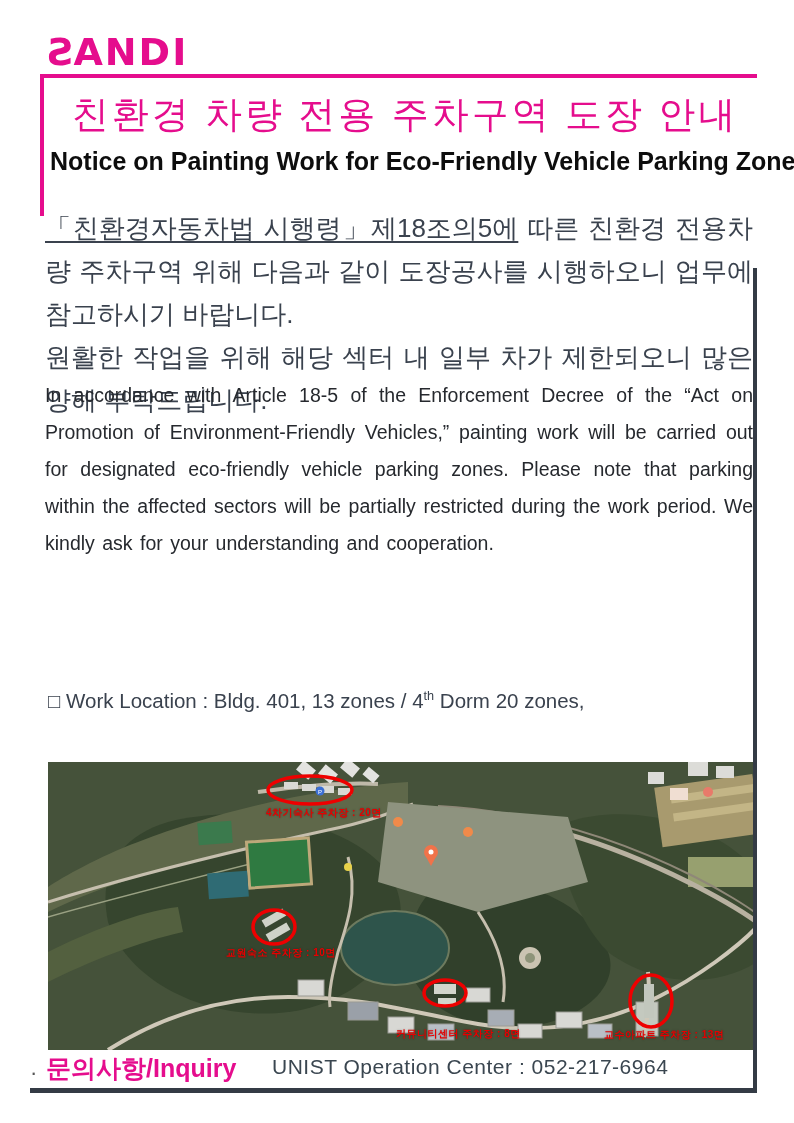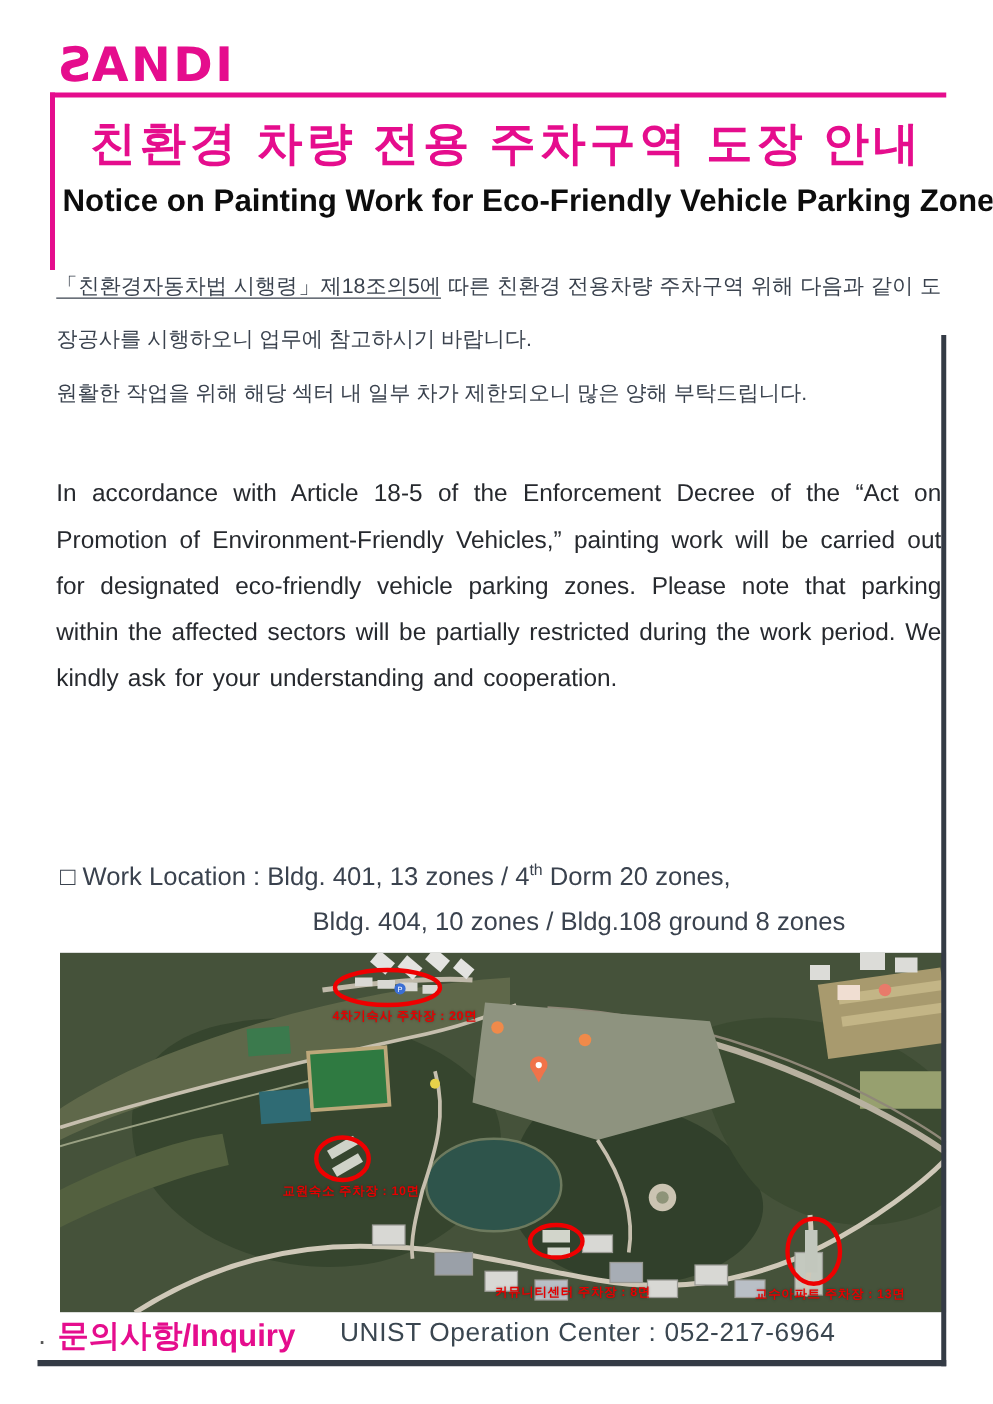--- a/index.html
+++ b/index.html
@@ -16,47 +16,47 @@
   }
   .logo{
     position:absolute;left:44px;top:30px;font-size:38px;font-weight:800;
     color:var(--accent);letter-spacing:2px;font-family:"DejaVu Sans",sans-serif;
   }
   .logo .flip{display:inline-block;transform:scaleX(-1);}
   .rule-top{position:absolute;left:40px;top:74px;width:717px;height:4px;background:var(--accent);}
   .rule-left{position:absolute;left:40px;top:74px;width:4px;height:142px;background:var(--accent);}
   .title-ko{
     position:absolute;left:60px;top:90px;width:690px;text-align:center;
-    font-size:37px;font-weight:700;color:var(--accent);letter-spacing:3px;white-space:nowrap;
+    font-size:37px;font-weight:400;color:var(--accent);letter-spacing:3px;white-space:nowrap;
   }
   .title-en{
     position:absolute;left:50px;top:147px;width:710px;text-align:center;
     font-size:25px;font-weight:800;color:#0d0d0d;letter-spacing:0px;white-space:nowrap;
   }
   .para-ko{
     position:absolute;left:45px;top:207px;width:708px;
-    font-size:17px;line-height:43px;color:var(--text_dark);text-align:justify;
+    font-size:26px;line-height:43px;color:var(--text_dark);text-align:justify;
   }
   .para-ko p{margin:0;}
   .u{text-decoration:underline;text-underline-offset:4px;}
   .para-en{
     position:absolute;left:45px;top:377px;width:708px;
     font-size:19.5px;line-height:37px;color:var(--text_black);text-align:justify;word-spacing:2px;
   }
   .sec{position:absolute;font-size:20px;color:var(--text_dark);}
   .sec .val{font-size:21px;margin-top:13px;}
   .sec-work{left:48px;top:583px;}
   .sec-restrict{left:402px;top:590px;color:var(--alert);}
   .sec-restrict .val{margin-top:11px;}
   .sec-loc{left:48px;top:688px;font-size:20.5px;}
   .sec-loc .line2{margin-left:202px;margin-top:12px;}
   sup{font-size:0.62em;vertical-align:super;}
   .map{
     position:absolute;left:48px;top:762px;width:709px;height:288px;
-    background:#e5e5e5;overflow:hidden;
+    background:#fde047;overflow:hidden;
   }
   .map-label{
     position:absolute;color:#e60000;font-weight:bold;font-size:10px;
     white-space:nowrap;letter-spacing:0.5px;text-shadow:0 0 2px rgba(0,0,0,0.35);
   }
   .lbl-dorm4{left:218px;top:44px;}
   .lbl-faculty{left:178px;top:184px;}
   .lbl-community{left:348px;top:265px;}
   .lbl-apt{left:556px;top:266px;}
   .footer-bullet{position:absolute;left:30px;top:1060px;font-size:22px;color:#555;}
@@ -84,21 +84,20 @@
 <div class="para-en">In accordance with Article 18-5 of the Enforcement Decree of the “Act on Promotion of Environment-Friendly Vehicles,” painting work will be carried out for designated eco-friendly vehicle parking zones. Please note that parking within the affected sectors will be partially restricted during the work period. We kindly ask for your understanding and cooperation.</div>
 
 <div class="sec sec-work">
 </div>
 
 <div class="sec sec-restrict">
 </div>
 
 <div class="sec sec-loc">
   <div><span>□ Work Location : Bldg. 401, 13 zones / 4</span><sup>th</sup><span> Dorm 20 zones,</span></div>
-  <div class="line2">Bldg. 404, 10 zones / Bldg.108 ground 8 zones</div>
 </div>
 
 <div class="map">
   <svg width="709" height="288" viewBox="0 0 709 288">
     <rect width="709" height="288" fill="#45523a"></rect>
     <path d="M120,60 C200,40 300,60 340,110 C380,170 320,240 240,250 C160,260 80,220 60,160 C50,110 70,75 120,60Z" fill="#36452e"></path>
     <path d="M400,120 C470,110 540,140 560,190 C575,230 520,270 450,265 C390,260 350,220 360,175 C368,145 380,125 400,120Z" fill="#31402b"></path>
     <path d="M520,60 C580,40 660,60 700,100 L709,110 L709,200 C660,230 600,220 560,190 C530,160 500,90 520,60Z" fill="#3b4a31"></path>
     <path d="M0,150 C60,120 150,95 250,75 C300,65 330,55 360,45 L360,20 C280,25 180,45 90,80 C50,95 15,115 0,125Z" fill="#5f684a"></path>
     <path d="M0,190 C40,170 90,150 130,145 L135,170 C90,180 40,200 0,220Z" fill="#53603f"></path>

